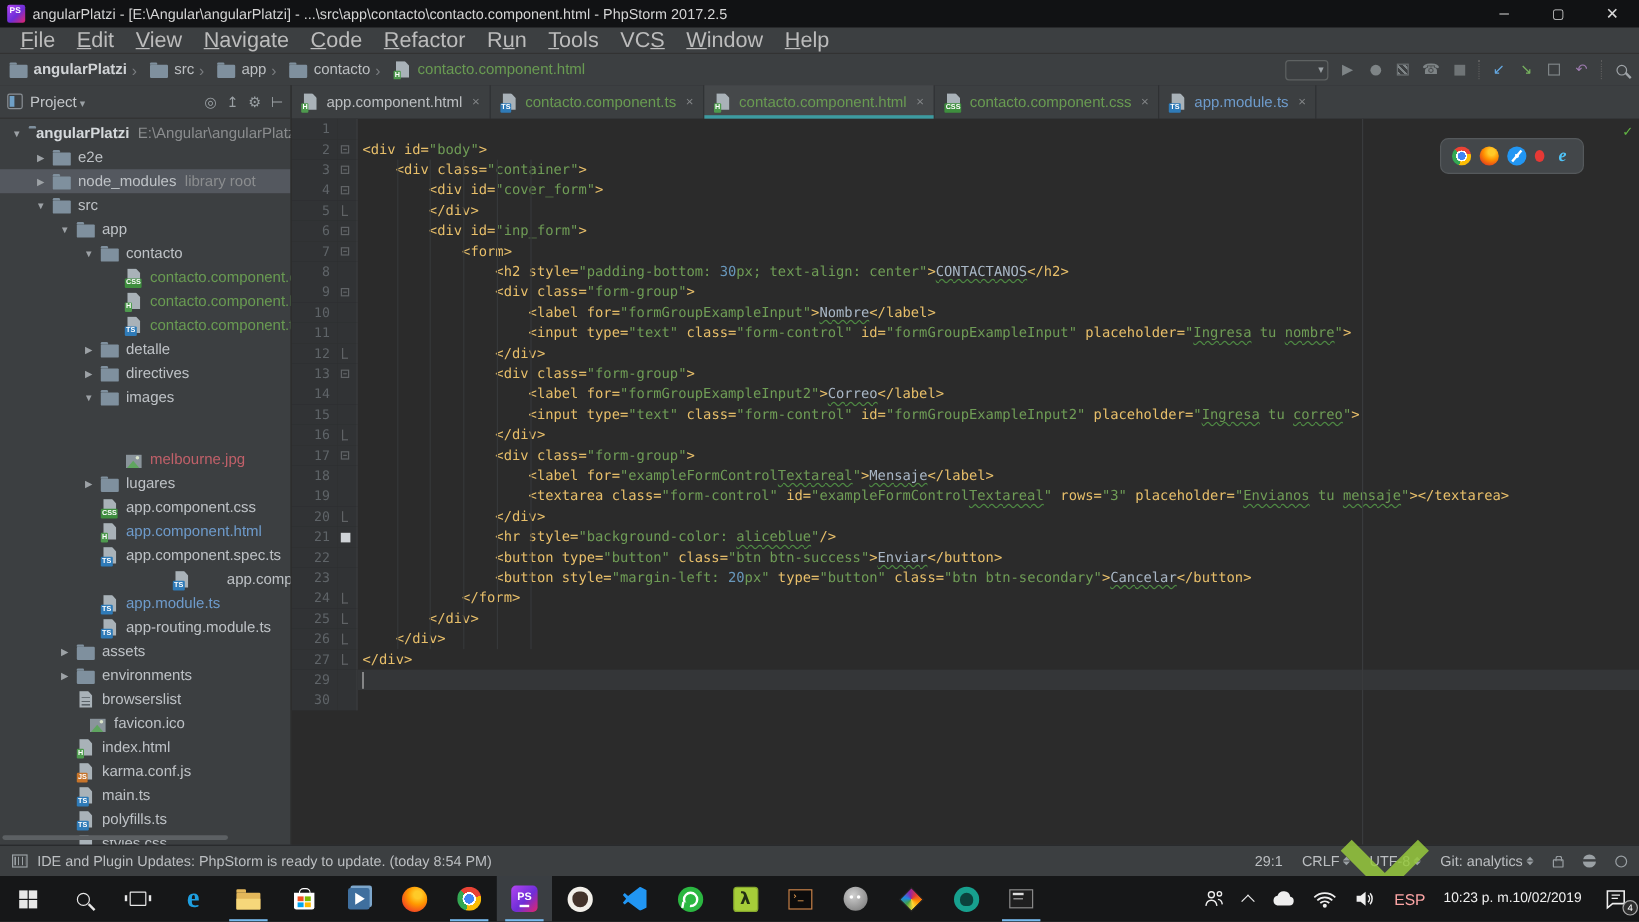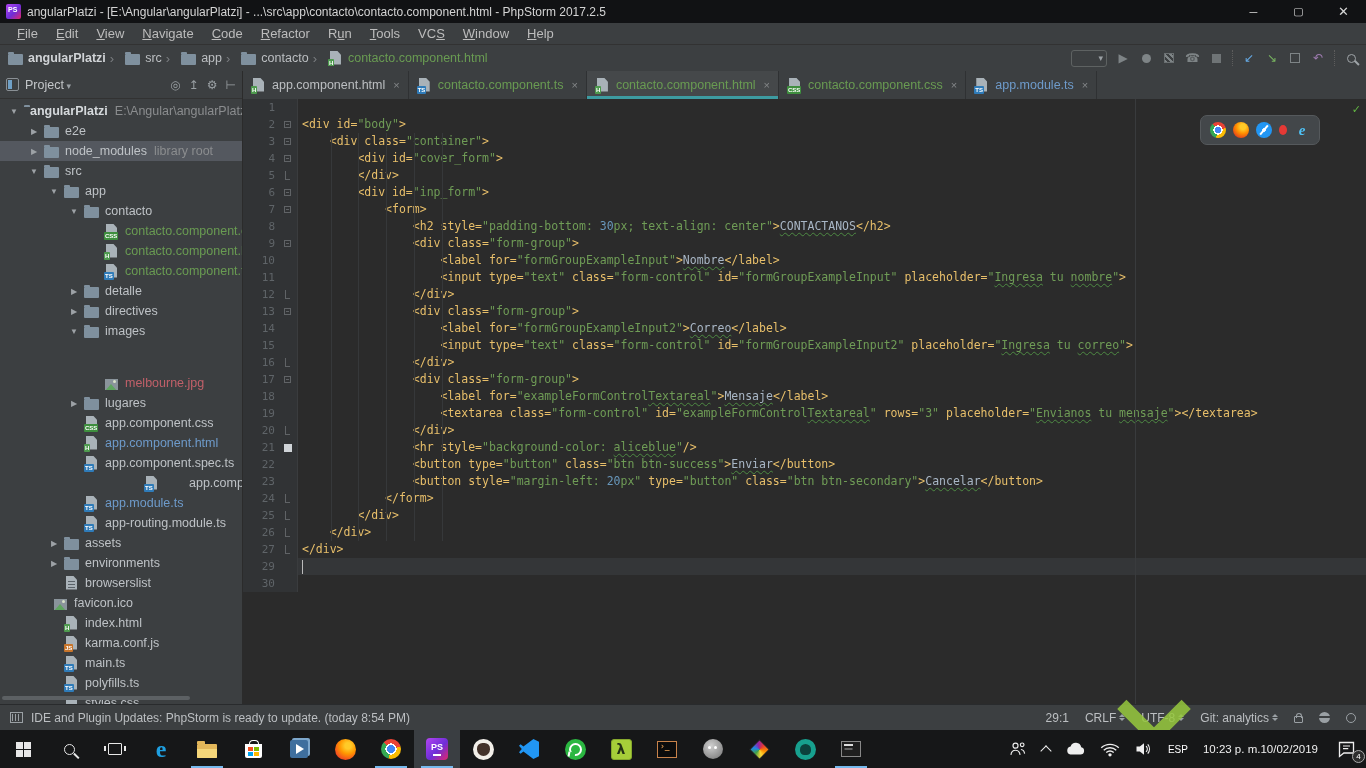--- a/index.html
+++ b/index.html
@@ -12,21 +12,21 @@
   .ps-mini{width:15px;height:15px;border-radius:2px;margin:0 6px 0 2px;flex:none;
     background:linear-gradient(135deg,#b345f1,#6e2ed8 55%,#e3256b);position:relative}
   .ps-mini::after{content:"PS";position:absolute;left:2px;top:1px;font:bold 7px/9px "Liberation Sans",sans-serif;color:#fff}
   .title-text{color:#d4d4d4;font-size:12px;white-space:nowrap}
   .win-controls{margin-left:auto;display:flex;height:100%}
   .winbtn{width:45px;display:flex;align-items:center;justify-content:center;color:#d8d8d8;font-size:11px}
   .winbtn.min::after{content:"─"} .winbtn.max::after{content:"▢"} .winbtn.close::after{content:"✕";font-size:13px}
 
   
   .menubar{height:22px;background:#3c3f41;display:flex;align-items:center;padding-left:8px;flex:none;border-bottom:1px solid #323232}
-  .menu-item{padding:0 9px;color:#bcbcbc;font-size:13px}
+  .menu-item{padding:0 9px;color:#bcbcbc;font-size:18px}
   .menu-item u{text-decoration:underline}
 
   
   .toolbar{height:26px;background:#3c3f41;display:flex;align-items:center;padding:0 6px;flex:none;position:relative}
   .crumbs{display:flex;align-items:center;overflow:hidden}
   .crumb{display:flex;align-items:center;gap:5px;padding:0 2px}
   .crumb+.crumb::before{content:"›";color:#7a7d80;margin-right:6px;font-size:13px}
   .crumb .lbl{color:#bcbfc2;font-size:12.5px}
   .crumb.green .lbl{color:#699b52}
   .crumb .lbl.boldish{font-weight:bold;color:#d0d3d6}
@@ -175,21 +175,21 @@
   .gimpic::before,.gimpic::after{content:"";position:absolute;top:7px;width:3px;height:3px;border-radius:50%;background:#fff}
   .gimpic::before{left:5px}.gimpic::after{left:11px}
   .diamondic{width:15px;height:15px;transform:rotate(45deg);background:conic-gradient(#e53935,#fb8c00,#fdd835,#43a047,#1e88e5,#8e24aa,#e53935);border:1px solid #222}
   .krakenic{width:21px;height:21px;border-radius:50%;background:#17a08e;position:relative}
   .krakenic::after{content:"";position:absolute;inset:5px;border-radius:50% 50% 40% 40%;background:#0c423d}
   .term2ic{width:20px;height:16px;background:#1f1f1f;border:1px solid #888;position:relative}
   .term2ic::after{content:"";position:absolute;left:2px;top:2px;width:9px;height:2px;background:#ddd;box-shadow:0 4px 0 -0.5px #aaa}
   .tray{margin-left:auto;display:flex;align-items:center}
   .tray-item{display:flex;align-items:center;justify-content:center;height:38px;padding:0 7px;color:#eee}
   .chev{width:8px;height:8px;border-left:1.6px solid #eee;border-top:1.6px solid #eee;transform:rotate(45deg);margin-top:4px}
-  .lang{font-size:10px;color:#ffffff}
+  .lang{font-size:13px;color:#fca5a5}
   .clock{display:flex;flex-direction:row;align-items:flex-end;justify-content:center;line-height:14px;font-size:11.5px;color:#f0f0f0;padding:0 8px}
   .notif{position:relative}
   .nbadge{position:absolute;right:1px;bottom:5px;width:13px;height:13px;border-radius:50%;background:#2d2d2d;border:1px solid #aaa;color:#fff;font-size:8px;display:flex;align-items:center;justify-content:center}
 </style>
 </head>
 <body>
 
 <div class="col">
 
   <div class="titlebar">
@@ -422,21 +422,21 @@
             <span class="f-folder"></span>
             <span class="tlabel">environments</span>
           </div>
           <div class="trow" style="padding-left: 44px;">
             <span class="arr"></span>
             <span class="fico">
               <span class="f-txt"></span>
             </span>
             <span class="tlabel">browserslist</span>
           </div>
-          <div class="trow" style="padding-left: 33px; text-align: right;">
+          <div class="trow" style="padding-left: 54px; text-align: right;">
             <span class="arr"></span>
             <span class="f-img"></span>
             <span class="tlabel">favicon.ico</span>
           </div>
           <div class="trow" style="padding-left: 44px;">
             <span class="arr"></span>
             <span class="fico">
               <span class="pg"></span>
               <span class="bdg b-h">H</span>
             </span>

